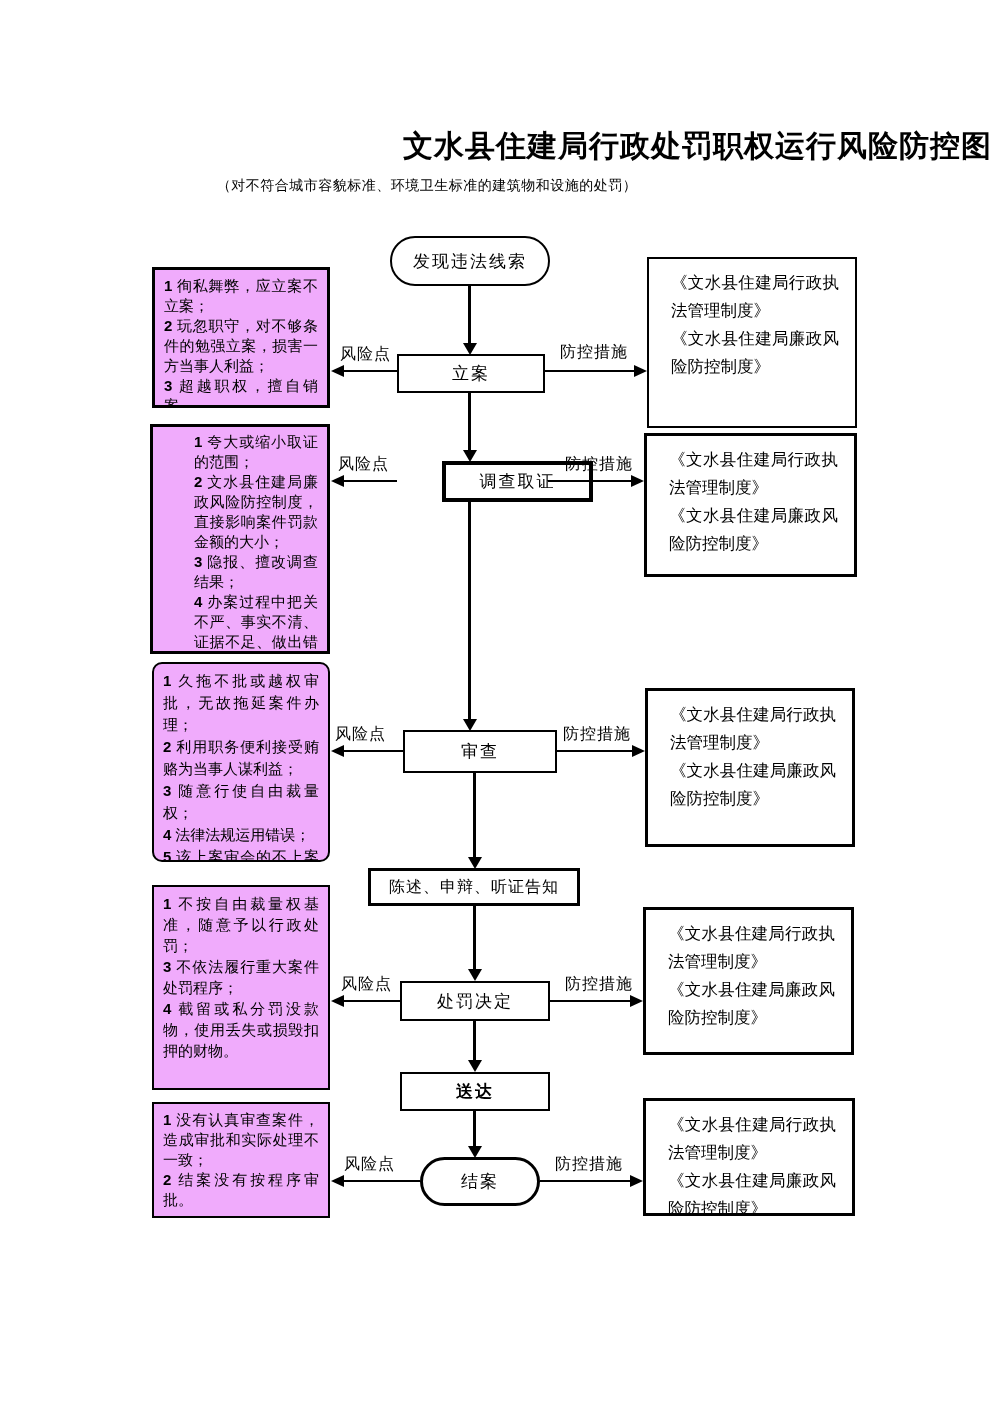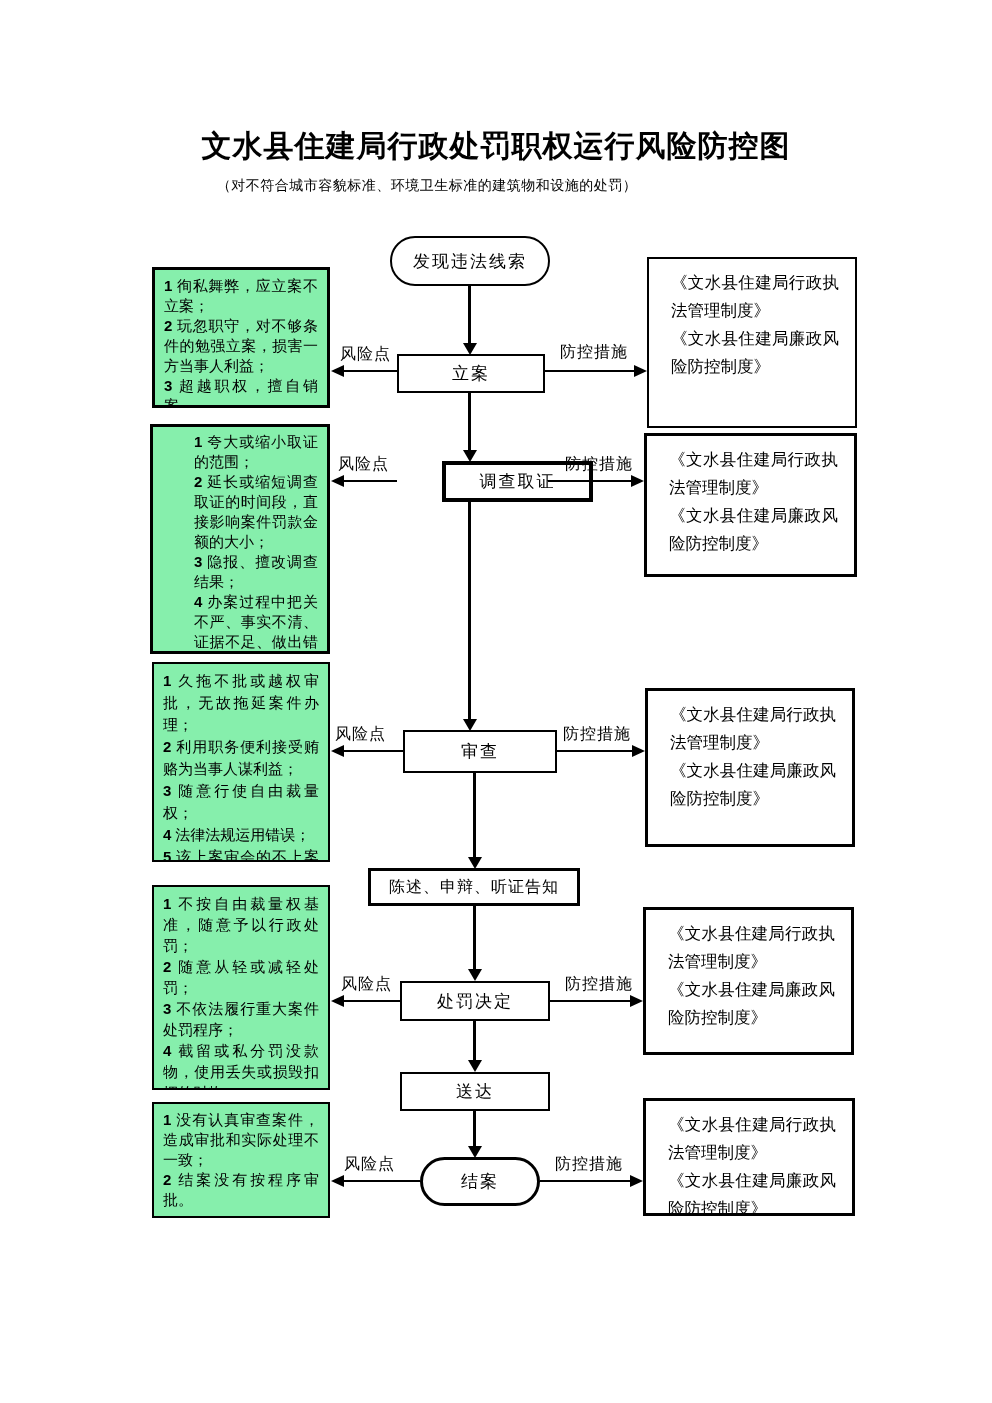--- a/index.html
+++ b/index.html
@@ -1,28 +1,28 @@
 <!DOCTYPE html>
 <html><head>
 <meta charset="utf-8">
 <style>
   html,body{margin:0;padding:0;background:#ffffff;}
   #page{position:relative;width:992px;height:1403px;background:#ffffff;overflow:hidden;
         font-family:"Liberation Sans","DejaVu Sans",sans-serif;color:#000;}
   .abs{position:absolute;}
-  .title{top:126px;left:0;width:992px;text-align:center;font-size:30px;font-weight:bold;letter-spacing:1px;}
+  .title{top:126px;left:0;width:992px;text-align:right;font-size:30px;font-weight:bold;letter-spacing:1px;}
   .subtitle{top:177px;left:0;width:854px;text-align:center;font-size:14px;letter-spacing:0.5px;}
   .oval{border:2px solid #000;border-radius:26px;display:flex;align-items:center;justify-content:center;
         font-size:17px;letter-spacing:2px;background:#fff;box-sizing:border-box;}
   .node{border:2px solid #000;display:flex;align-items:center;justify-content:center;
         font-size:17px;letter-spacing:2px;background:#fff;box-sizing:border-box;}
   .thick{border-width:3px;}
   .vthick{border-width:4px;margin-left:45px;}
   .risk-box{border:2px solid #000;box-sizing:border-box;font-size:15px;line-height:20px;
-            padding:6px 9px;overflow:hidden;background:#86efac;}
+            padding:6px 9px;overflow:hidden;background:#f0abfc;}
   .risk-item{text-align:justify;text-justify:inter-character;}
   .num{font-weight:bold;margin-right:4px;}
   .measure-box{border:3px solid #000;box-sizing:border-box;font-size:16.5px;line-height:28px;
                padding:9px 16px 0 10px;overflow:hidden;background:#fff;}
   .measure-doc{text-align:justify;text-justify:inter-character;margin-left:12px;}
   .flabel{font-size:16px;letter-spacing:1px;white-space:nowrap;}
   .line-h{background:#000;height:2px;}
   .line-v{background:#000;width:3px;}
   .head-left{width:0;height:0;border-top:6px solid transparent;border-bottom:6px solid transparent;border-right:13px solid #000;}
   .head-right{width:0;height:0;border-top:6px solid transparent;border-bottom:6px solid transparent;border-left:13px solid #000;}
@@ -56,21 +56,21 @@
   </div>
 
   <div class="abs node thick" style="left:368px;top:868px;width:212px;height:38px;font-size:16px;letter-spacing:1px;">
     <span>陈述、申辩、听证告知</span>
   </div>
 
   <div class="abs node" style="left:400px;top:981px;width:150px;height:40px;">
     <span>处罚决定</span>
   </div>
 
-  <div class="abs node" style="left:400px;top:1072px;width:150px;height:39px;">
+  <div class="abs node" style="left:400px;top:1072px;width:150px;height:39px;font-weight:bold;">
     <span>送达</span>
   </div>
 
   <div class="abs oval thick" style="left:420px;top:1157px;width:120px;height:49px;">
     <span>结案</span>
   </div>
 
   <div class="abs line-v" style="left:468px;top:286px;height:58px;"></div>
   <div class="abs head-down" style="left:463px;top:343px;"></div>
 
@@ -128,38 +128,37 @@
   <div class="abs flabel" style="left:555px;top:1154px;">防控措施</div>
 
   <div class="abs risk-box" style="left:152px;top:267px;width:178px;height:141px;border-width:3px;">
     <div class="risk-item"><b class="num">1</b><span>徇私舞弊，应立案不立案；</span></div>
     <div class="risk-item"><b class="num">2</b><span>玩忽职守，对不够条件的勉强立案，损害一方当事人利益；</span></div>
     <div class="risk-item"><b class="num">3</b><span>超越职权，擅自销案。</span></div>
   </div>
 
   <div class="abs risk-box" style="left:150px;top:424px;width:180px;height:230px;border-width:3px;padding-top:5px;padding-left:41px;">
     <div class="risk-item"><b class="num">1</b><span>夸大或缩小取证的范围；</span></div>
-    <div class="risk-item"><b class="num">2</b><span>延长或缩短调查取证的时间段，直接影响案件罚款金额的大小；</span></div>
+    <div class="risk-item"><b class="num">2</b><span>文水县住建局廉政风险防控制度，直接影响案件罚款金额的大小；</span></div>
     <div class="risk-item"><b class="num">3</b><span>隐报、擅改调查结果；</span></div>
     <div class="risk-item"><b class="num">4</b><span>办案过程中把关不严、事实不清、证据不足、做出错误处罚决定；</span></div>
     <div class="risk-item"><b class="num">5</b><span>丢失、损毁证据；</span></div>
 
   </div>
 
-  <div class="abs risk-box" style="left:152px;top:662px;width:178px;height:200px;line-height:22px;">
+  <div class="abs risk-box" style="left:152px;top:662px;width:178px;height:200px;line-height:22px;border-radius:10px;">
     <div class="risk-item"><b class="num">1</b><span>久拖不批或越权审批，无故拖延案件办理；</span></div>
     <div class="risk-item"><b class="num">2</b><span>利用职务便利接受贿赂为当事人谋利益；</span></div>
     <div class="risk-item"><b class="num">3</b><span>随意行使自由裁量权；</span></div>
     <div class="risk-item"><b class="num">4</b><span>法律法规运用错误；</span></div>
     <div class="risk-item"><b class="num">5</b><span>该上案审会的不上案审会，少数人说了算。</span></div>
   </div>
 
   <div class="abs risk-box" style="left:152px;top:885px;width:178px;height:205px;line-height:21px;">
     <div class="risk-item"><b class="num">1</b><span>不按自由裁量权基准，随意予以行政处罚；</span></div>
-    <div class="risk-item"><b class="num">2</b><span>随意从轻或减轻处罚；</span></div>
     <div class="risk-item"><b class="num">3</b><span>不依法履行重大案件处罚程序；</span></div>
     <div class="risk-item"><b class="num">4</b><span>截留或私分罚没款物，使用丢失或损毁扣押的财物。</span></div>
   </div>
 
   <div class="abs risk-box" style="left:152px;top:1102px;width:178px;height:116px;">
     <div class="risk-item"><b class="num">1</b><span>没有认真审查案件，造成审批和实际处理不一致；</span></div>
     <div class="risk-item"><b class="num">2</b><span>结案没有按程序审批。</span></div>
   </div>
 
   <div class="abs measure-box" style="left:647px;top:257px;width:210px;height:171px;border-width:2px;">

